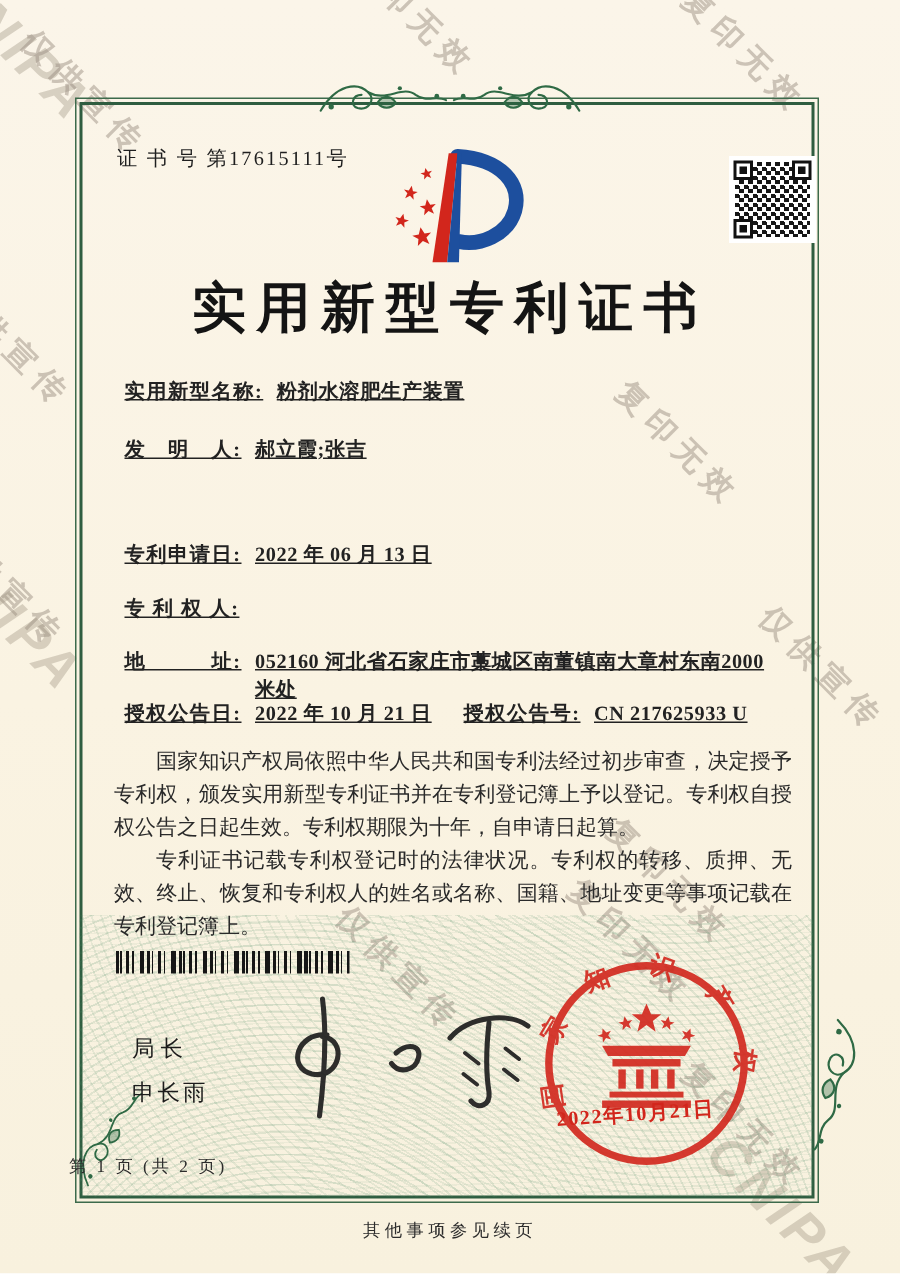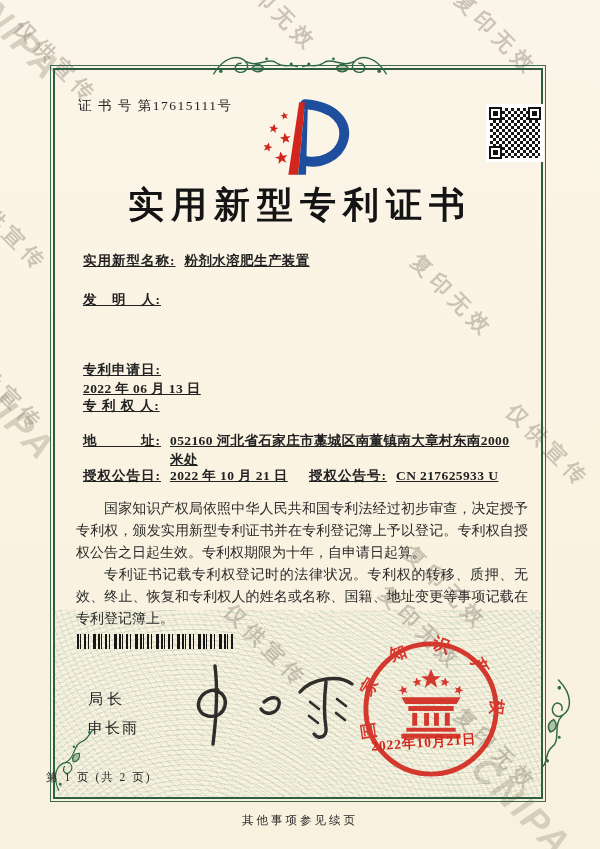--- a/index.html
+++ b/index.html
@@ -139,22 +139,23 @@
   </div>
 
   <div class="title">实用新型专利证书</div>
 
   <div class="row" style="top:251px;">
     <span class="lab">实用新型名称:</span>
     <span class="val">粉剂水溶肥生产装置</span>
   </div>
   <div class="row" style="top:290px;">
     <span class="lab">发　明　人:</span>
-  </div>
-  <div class="row" style="top:360px;flex-direction:column;">
+    <span class="val">郝立霞;张吉</span>
+  </div>
+  <div class="row" style="top:360px;">
     <span class="lab">专利申请日:</span>
     <span class="val">2022 年 06 月 13 日</span>
   </div>
   <div class="row" style="top:396px;">
     <span class="lab">专 利 权 人:</span>
   </div>
   <div class="row" style="top:431px;">
     <span class="lab">地　　　址:</span>
     <span class="val" style="max-width:352px;">052160 河北省石家庄市藁城区南董镇南大章村东南2000米处</span>
   </div>

